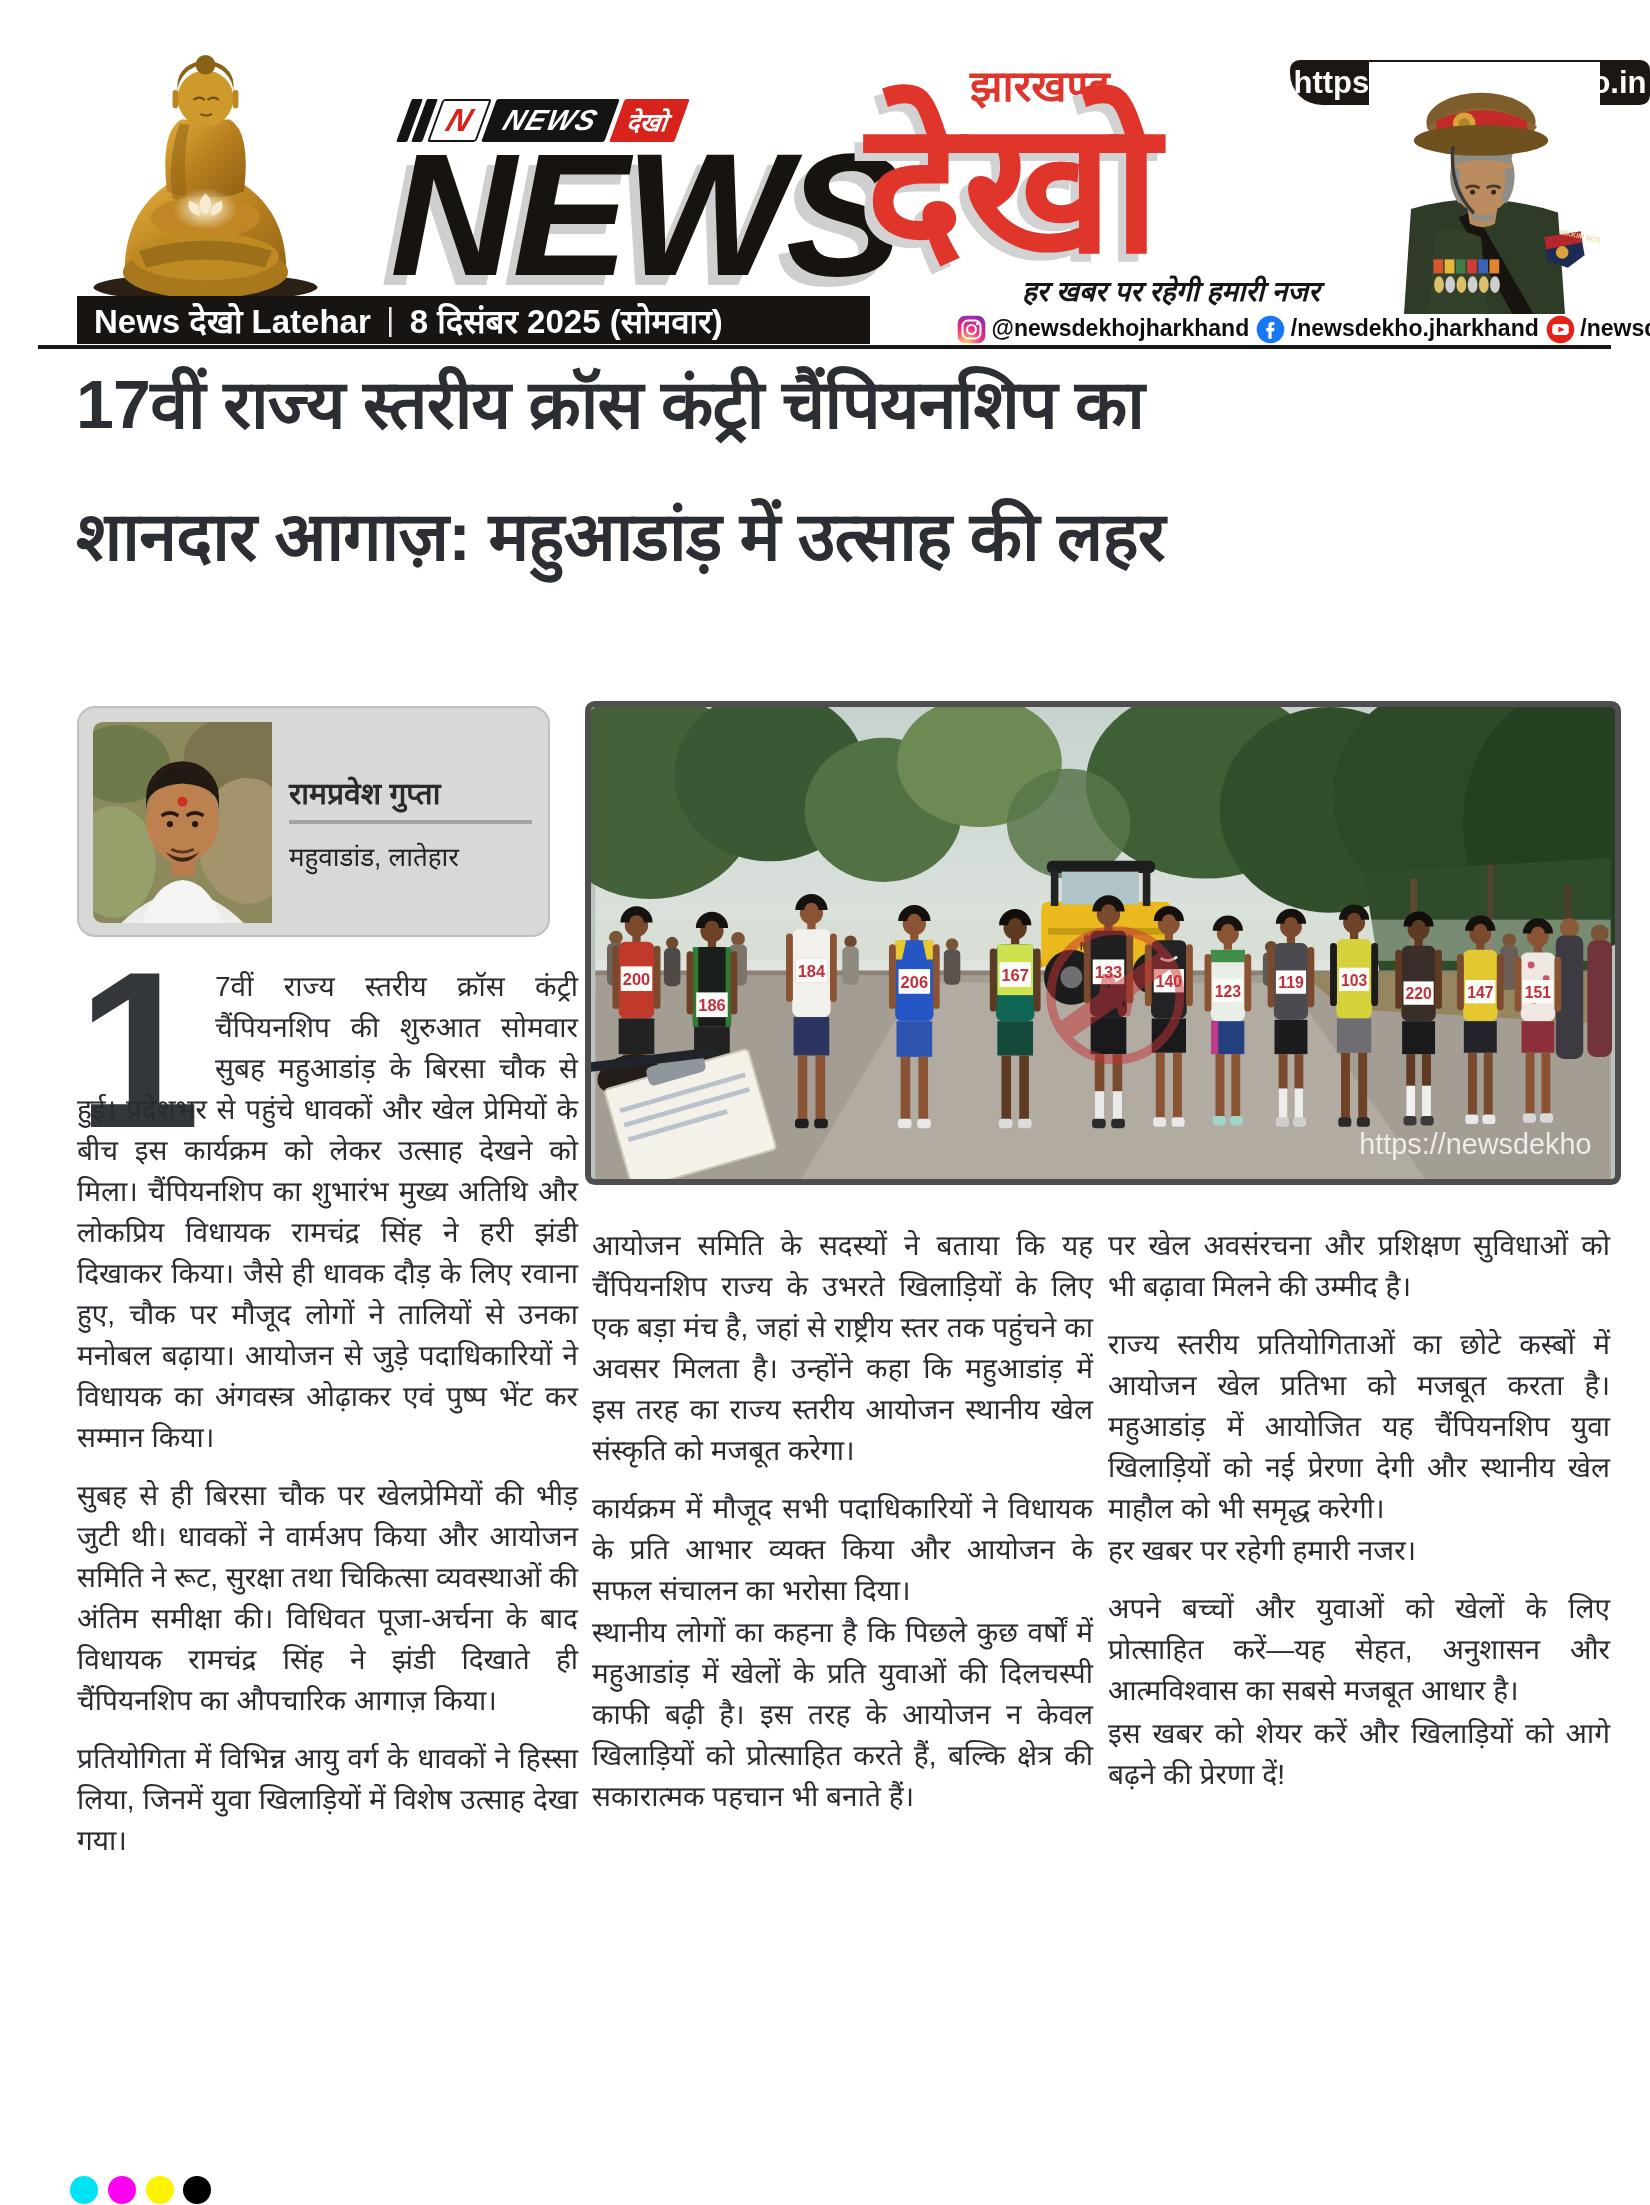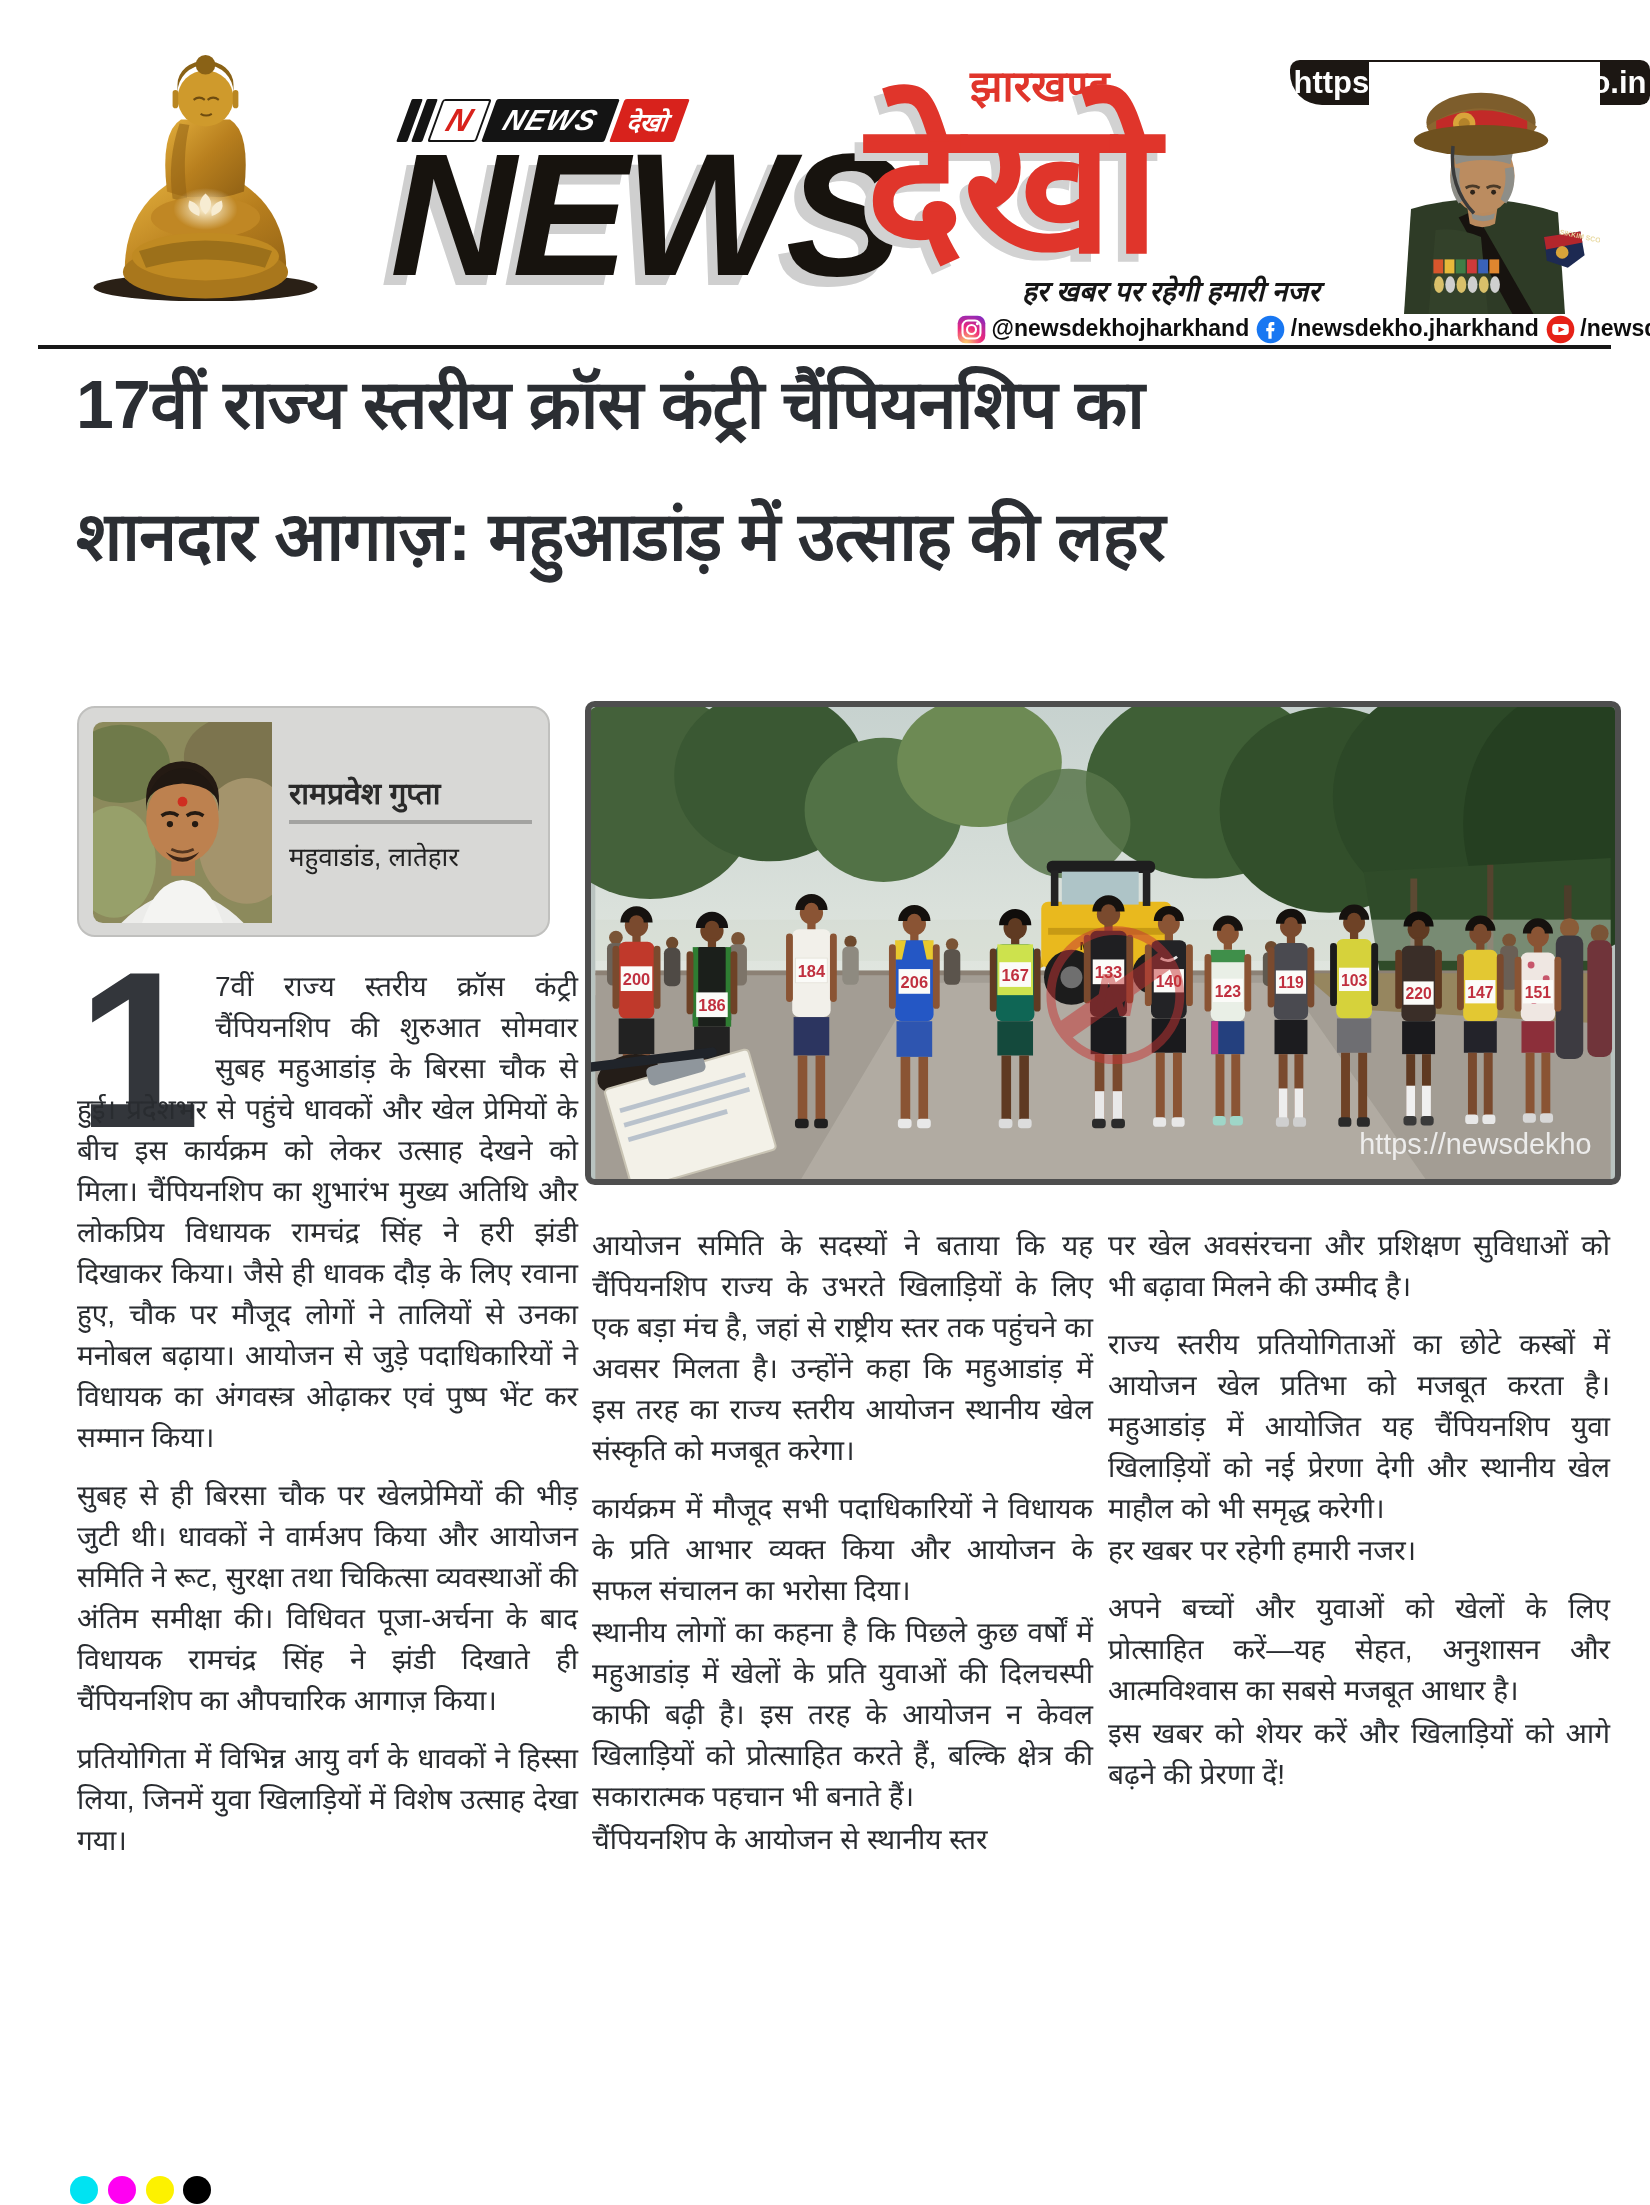--- a/index.html
+++ b/index.html
@@ -186,20 +186,25 @@
       <ellipse cx="160" cy="86" rx="78" ry="42" fill="#7d5d2c"></ellipse>
       <path d="M82 92 Q160 40 240 92 L228 110 Q160 74 94 110 Z" fill="#8a6630"></path>
       <path d="M96 84 q64 -30 130 0 l0 22 q-66 -24 -130 0 Z" fill="#c22a28"></path>
       <circle cx="136" cy="88" r="16" fill="#d9a43a"></circle>
         <circle cx="136" cy="88" r="8" fill="#b3832a"></circle>
       <ellipse cx="160" cy="112" rx="96" ry="22" fill="#6f511f"></ellipse>
       <path d="M120 120 q-6 60 30 96" stroke="#3a3a3a" stroke-width="5" fill="none"></path>
     </svg>
   </div>
 
+  <div class="date-bar">
+    <span class="ed">News देखो Latehar</span>
+    <span class="sep">|</span>
+    <span class="dt">8 दिसंबर 2025 (सोमवार)</span>
+  </div>
 
   <div class="social">
     <div class="item">
       <svg class="sicon" viewBox="0 0 42 42">
         <defs>
             <radialGradient id="ig" cx=".3" cy="1" r="1.3">
           <stop offset="0" stop-color="#fdd269"></stop>
               <stop offset=".45" stop-color="#ee2a7b"></stop>
               <stop offset="1" stop-color="#6228d7"></stop>
         </radialGradient>
@@ -602,21 +607,20 @@
       <span>7वीं राज्य स्तरीय क्रॉस कंट्री चैंपियनशिप की शुरुआत सोमवार सुबह महुआडांड़ के बिरसा चौक से हुई। प्रदेशभर से पहुंचे धावकों और खेल प्रेमियों के बीच इस कार्यक्रम को लेकर उत्साह देखने को मिला। चैंपियनशिप का शुभारंभ मुख्य अतिथि और लोकप्रिय विधायक रामचंद्र सिंह ने हरी झंडी दिखाकर किया। जैसे ही धावक दौड़ के लिए रवाना हुए, चौक पर मौजूद लोगों ने तालियों से उनका मनोबल बढ़ाया। आयोजन से जुड़े पदाधिकारियों ने विधायक का अंगवस्त्र ओढ़ाकर एवं पुष्प भेंट कर सम्मान किया।</span>
     </p>
     <p>सुबह से ही बिरसा चौक पर खेलप्रेमियों की भीड़ जुटी थी। धावकों ने वार्मअप किया और आयोजन समिति ने रूट, सुरक्षा तथा चिकित्सा व्यवस्थाओं की अंतिम समीक्षा की। विधिवत पूजा-अर्चना के बाद विधायक रामचंद्र सिंह ने झंडी दिखाते ही चैंपियनशिप का औपचारिक आगाज़ किया।</p>
     <p>प्रतियोगिता में विभिन्न आयु वर्ग के धावकों ने हिस्सा लिया, जिनमें युवा खिलाड़ियों में विशेष उत्साह देखा गया।</p>
   </div>
 
   <div class="col col2">
     <p>आयोजन समिति के सदस्यों ने बताया कि यह चैंपियनशिप राज्य के उभरते खिलाड़ियों के लिए एक बड़ा मंच है, जहां से राष्ट्रीय स्तर तक पहुंचने का अवसर मिलता है। उन्होंने कहा कि महुआडांड़ में इस तरह का राज्य स्तरीय आयोजन स्थानीय खेल संस्कृति को मजबूत करेगा।</p>
     <p class="tight">कार्यक्रम में मौजूद सभी पदाधिकारियों ने विधायक के प्रति आभार व्यक्त किया और आयोजन के सफल संचालन का भरोसा दिया।</p>
     <p class="tight">स्थानीय लोगों का कहना है कि पिछले कुछ वर्षों में महुआडांड़ में खेलों के प्रति युवाओं की दिलचस्पी काफी बढ़ी है। इस तरह के आयोजन न केवल खिलाड़ियों को प्रोत्साहित करते हैं, बल्कि क्षेत्र की सकारात्मक पहचान भी बनाते हैं।</p>
-    <p>चैंपियनशिप के आयोजन से स्थानीय स्तर</p>
   </div>
 
   <div class="col col3">
     <p>पर खेल अवसंरचना और प्रशिक्षण सुविधाओं को भी बढ़ावा मिलने की उम्मीद है।</p>
     <p class="tight">राज्य स्तरीय प्रतियोगिताओं का छोटे कस्बों में आयोजन खेल प्रतिभा को मजबूत करता है। महुआडांड़ में आयोजित यह चैंपियनशिप युवा खिलाड़ियों को नई प्रेरणा देगी और स्थानीय खेल माहौल को भी समृद्ध करेगी।</p>
     <p>हर खबर पर रहेगी हमारी नजर।</p>
     <p class="tight">अपने बच्चों और युवाओं को खेलों के लिए प्रोत्साहित करें—यह सेहत, अनुशासन और आत्मविश्वास का सबसे मजबूत आधार है।</p>
     <p>इस खबर को शेयर करें और खिलाड़ियों को आगे बढ़ने की प्रेरणा दें!</p>
   </div>
 

